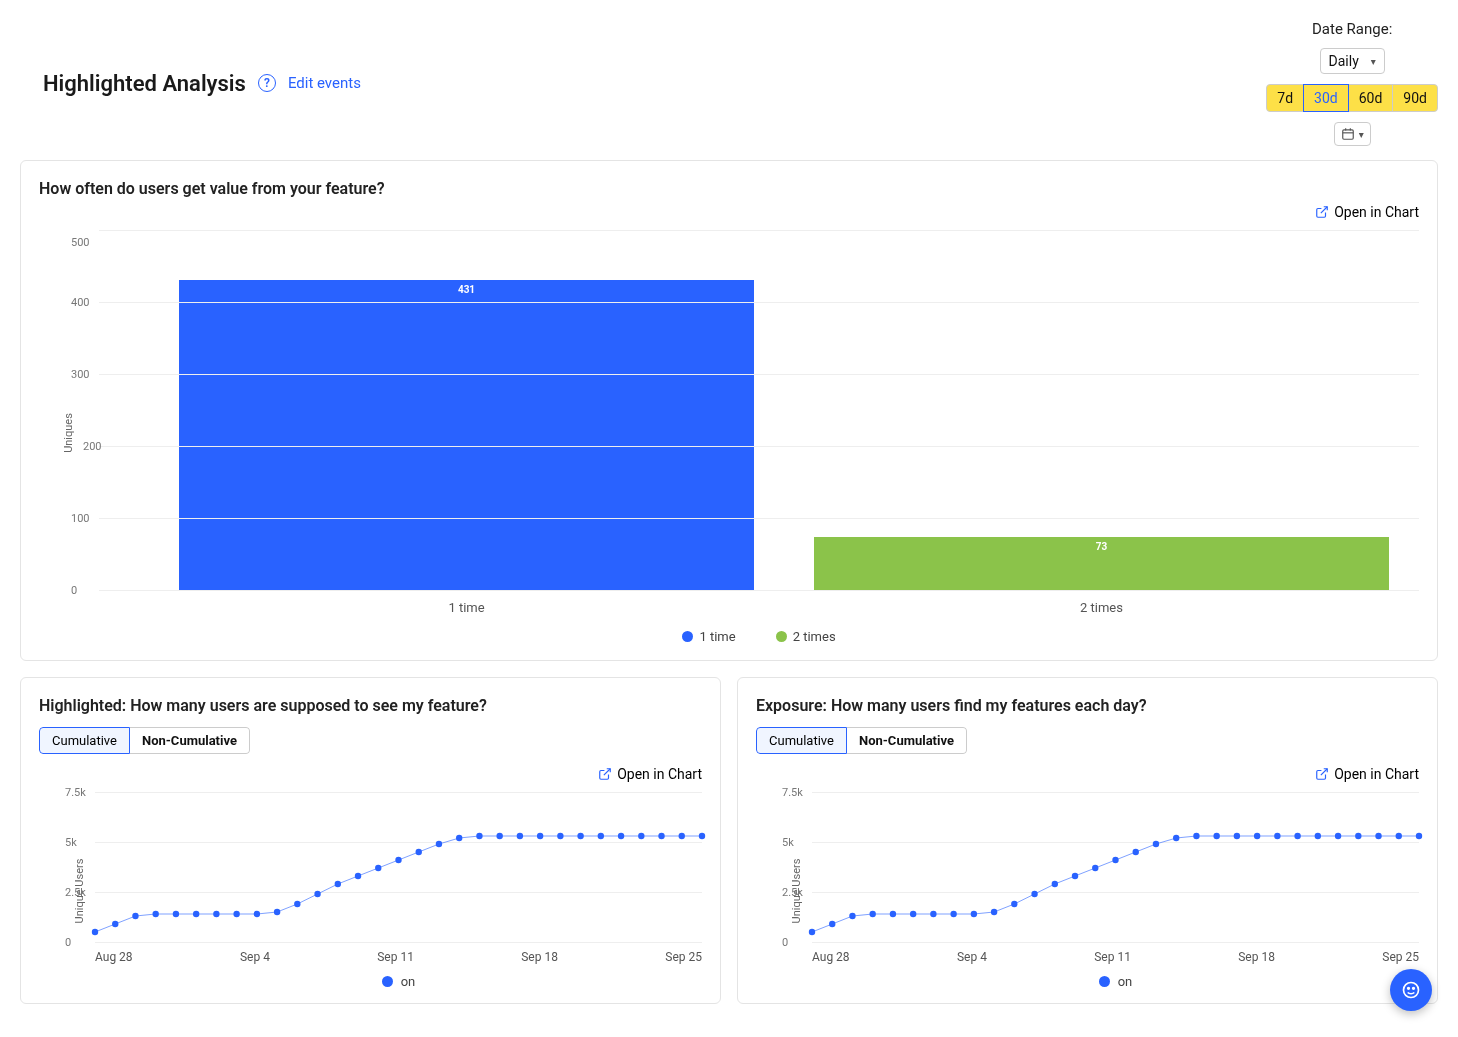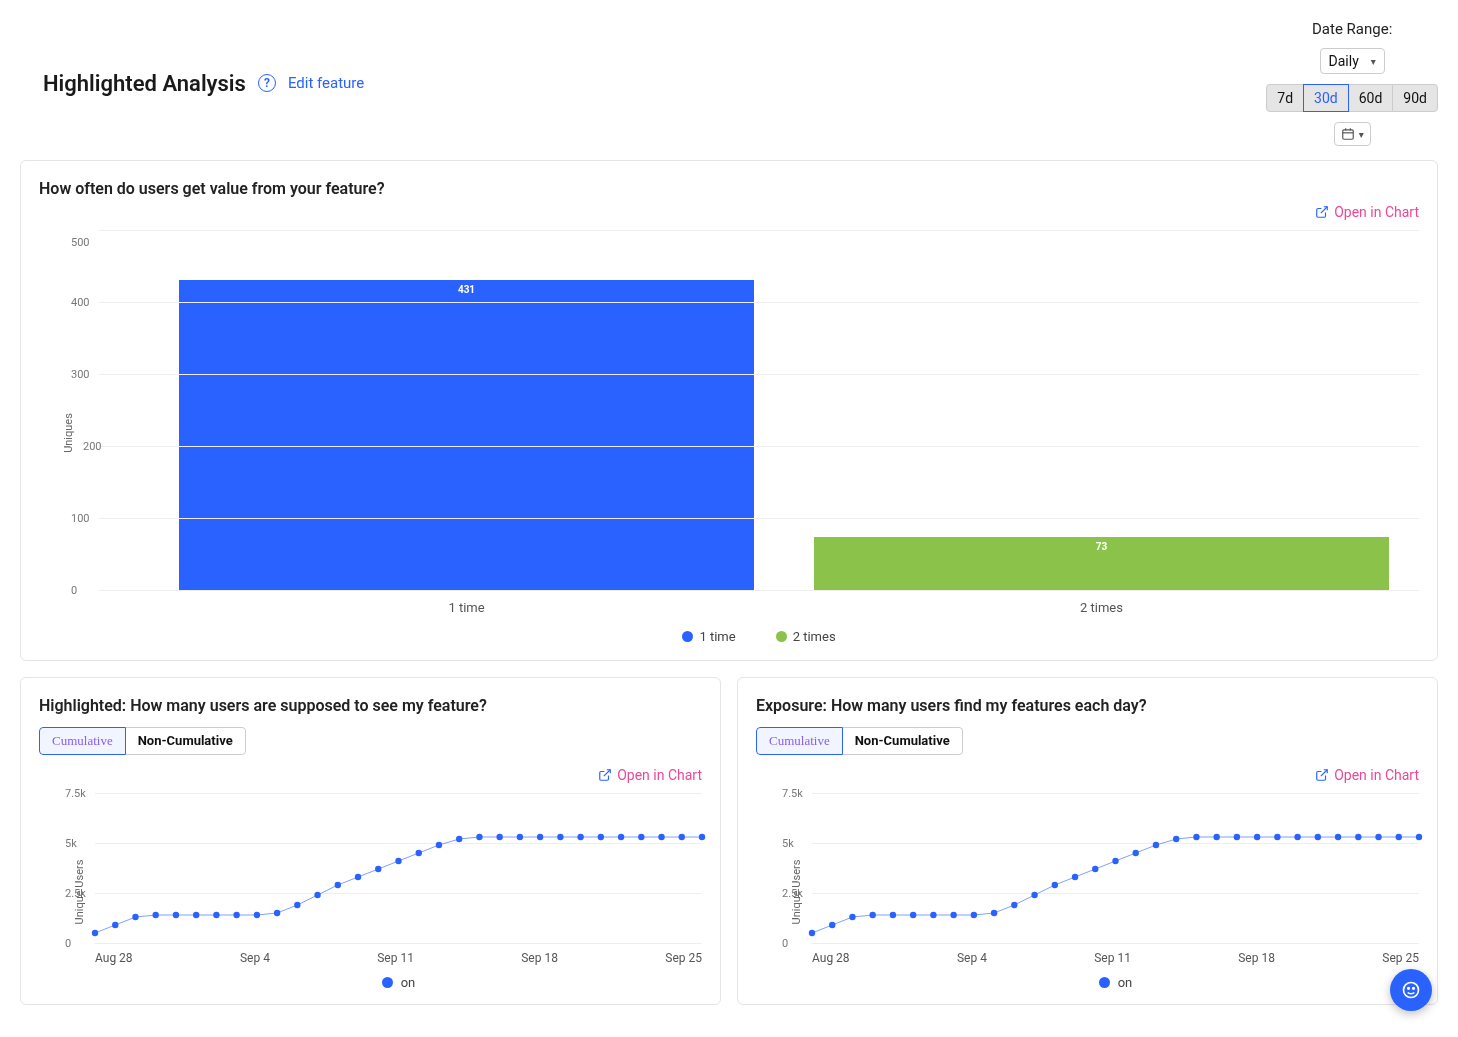--- a/index.html
+++ b/index.html
@@ -8,31 +8,31 @@
   .header { display:flex; align-items:center; justify-content:space-between; margin-bottom:14px; padding:0 0 0 0; }
   .header-left { display:flex; align-items:center; gap:12px;margin-left:23px; }
   .title { font-size:22px; font-weight:600; color:#1a1a1a; }
   .help-icon { width:18px; height:18px; border:1.5px solid #2962ff; border-radius:50%; display:flex; align-items:center; justify-content:center; font-size:12px; color:#2962ff; font-weight:600; cursor:pointer; }
   .edit-link { color:#2962ff; font-size:15px; cursor:pointer; }
   .header-right { display:flex; align-items:center; gap:10px;flex-direction:column; }
   .range-label { font-size:15px; color:#222; }
   .select { border:1px solid #ccc; border-radius:4px; padding:4px 8px; font-size:14px; background:#fff; cursor:pointer; display:flex; align-items:center; gap:12px; }
   .select .chev { font-size:10px; color:#555; }
   .btn-group { display:flex; }
-  .btn-group .rbtn { border:1px solid #ccc; padding:5px 10px; font-size:14px; background:#e5e5e5; cursor:pointer; margin-left:-1px; }
+  .btn-group .rbtn { border:1px solid #ccc; padding:5px 10px; font-size:14px; background:#fde047; cursor:pointer; margin-left:-1px; }
   .btn-group .rbtn:first-child { border-radius:4px 0 0 4px; margin-left:0;}
   .btn-group .rbtn:last-child { border-radius:0 4px 4px 0; }
   .btn-group .rbtn.active { border-color:#2962ff; color:#2962ff; position:relative; z-index:1; }
   .cal-btn { border:1px solid #ccc; border-radius:4px; padding:4px 6px; background:#fff; cursor:pointer; display:flex; align-items:center; gap:4px; }
   .cal-btn .chev { font-size:10px; color:#555; }
 
   .card { border:1px solid #e4e4e4; border-radius:6px; padding:18px 18px 14px 18px; background:#fff; }
   .card-title { font-size:16px; font-weight:600; color:#222; margin-bottom:6px; }
 
-  .open-chart { display:flex; justify-content:flex-end; align-items:center; gap:5px; color:#ec4899; font-size:14px; cursor:pointer; }
+  .open-chart { display:flex; justify-content:flex-end; align-items:center; gap:5px; color:#000000; font-size:14px; cursor:pointer; }
 
   
   .barchart-wrap { position:relative; padding-left:60px; padding-top:10px; }
   .bar-ylabel { position:absolute; left:10px; top:50%; transform:translateY(-50%) rotate(-90deg); font-size:11px; color:#666; transform-origin:center; }
   .bar-plot { position:relative; height:360px; border-left:none; }
   .bar-grid { position:absolute; left:0; right:0; height:1px; background:#eee; }
   .bar-tick { position:absolute; left:-28px; font-size:11px; color:#777; transform:translateY(-50%); }
   .bars-row { position:absolute; left:50px; right:0; bottom:0; top:0; display:flex; }
   .bar-slot { flex:1; display:flex; align-items:flex-end; justify-content:center; padding:0 30px; }
   .bar { width:100%; position:relative; }
@@ -45,21 +45,21 @@
   .leg-item { display:flex; align-items:center; gap:6px; font-size:13px; color:#444; }
   .leg-swatch { width:11px; height:11px; border-radius:50%; }
 
   .row2 { display:flex; gap:16px; margin-top:16px; }
   .row2 .card { flex:1; }
 
   .toggle-group { display:inline-flex; border-radius:4px; overflow:hidden; margin-top:6px; }
   .toggle-group .tbtn { border:1px solid #ccc; padding:5px 12px; font-size:13px; background:#fff; cursor:pointer; }
   .toggle-group .tbtn:first-child { border-radius:4px 0 0 4px; }
   .toggle-group .tbtn:last-child { border-radius:0 4px 4px 0; border-left:none;font-weight:bold; }
-  .toggle-group .tbtn.active { border-color:#2962ff; color:#8b5cf6; background:#f0f5ff;font-family:Liberation Serif, serif; }
+  .toggle-group .tbtn.active { border-color:#2962ff; color:#000000; background:#f0f5ff; }
 
   
   .linechart-wrap { position:relative; padding-left:56px; margin-top:10px; }
   .line-ylabel { position:absolute; left:8px; top:50%; transform:translateY(-50%) rotate(-90deg); font-size:11px; color:#666; }
   .line-plot { position:relative; height:150px; }
   .line-plot .grid { position:absolute; left:0; right:0; height:1px; background:#eee; }
   .line-plot .ytick { position:absolute; left:-30px; font-size:11px; color:#777; transform:translateY(-50%); }
   .line-xaxis { display:flex; justify-content:space-between; font-size:12px; color:#555; padding:8px 0 4px; }
   .line-legend { display:flex; justify-content:center; gap:8px; padding-top:6px; font-size:13px; color:#444; align-items:center;}
   .fab { position:fixed; right:26px; bottom:26px; width:42px; height:42px; border-radius:50%; background:#2962ff; display:flex; align-items:center; justify-content:center; color:#fff; font-size:20px; box-shadow:0 3px 10px rgba(0,0,0,.25); cursor:pointer; }
@@ -67,21 +67,21 @@
 </style>
 </head>
 <body>
 
 <div class="page">
 
   <div class="header">
     <div class="header-left">
       <span class="title">Highlighted Analysis</span>
       <span class="help-icon">?</span>
-      <span class="edit-link">Edit feature</span>
+      <span class="edit-link">Edit events</span>
     </div>
     <div class="header-right">
       <span class="range-label">Date Range:</span>
       <div class="select">
         <span>Daily</span>
         <span class="chev">▾</span>
       </div>
       <div class="btn-group">
         <div class="rbtn">7d</div>
         <div class="rbtn active">30d</div>

